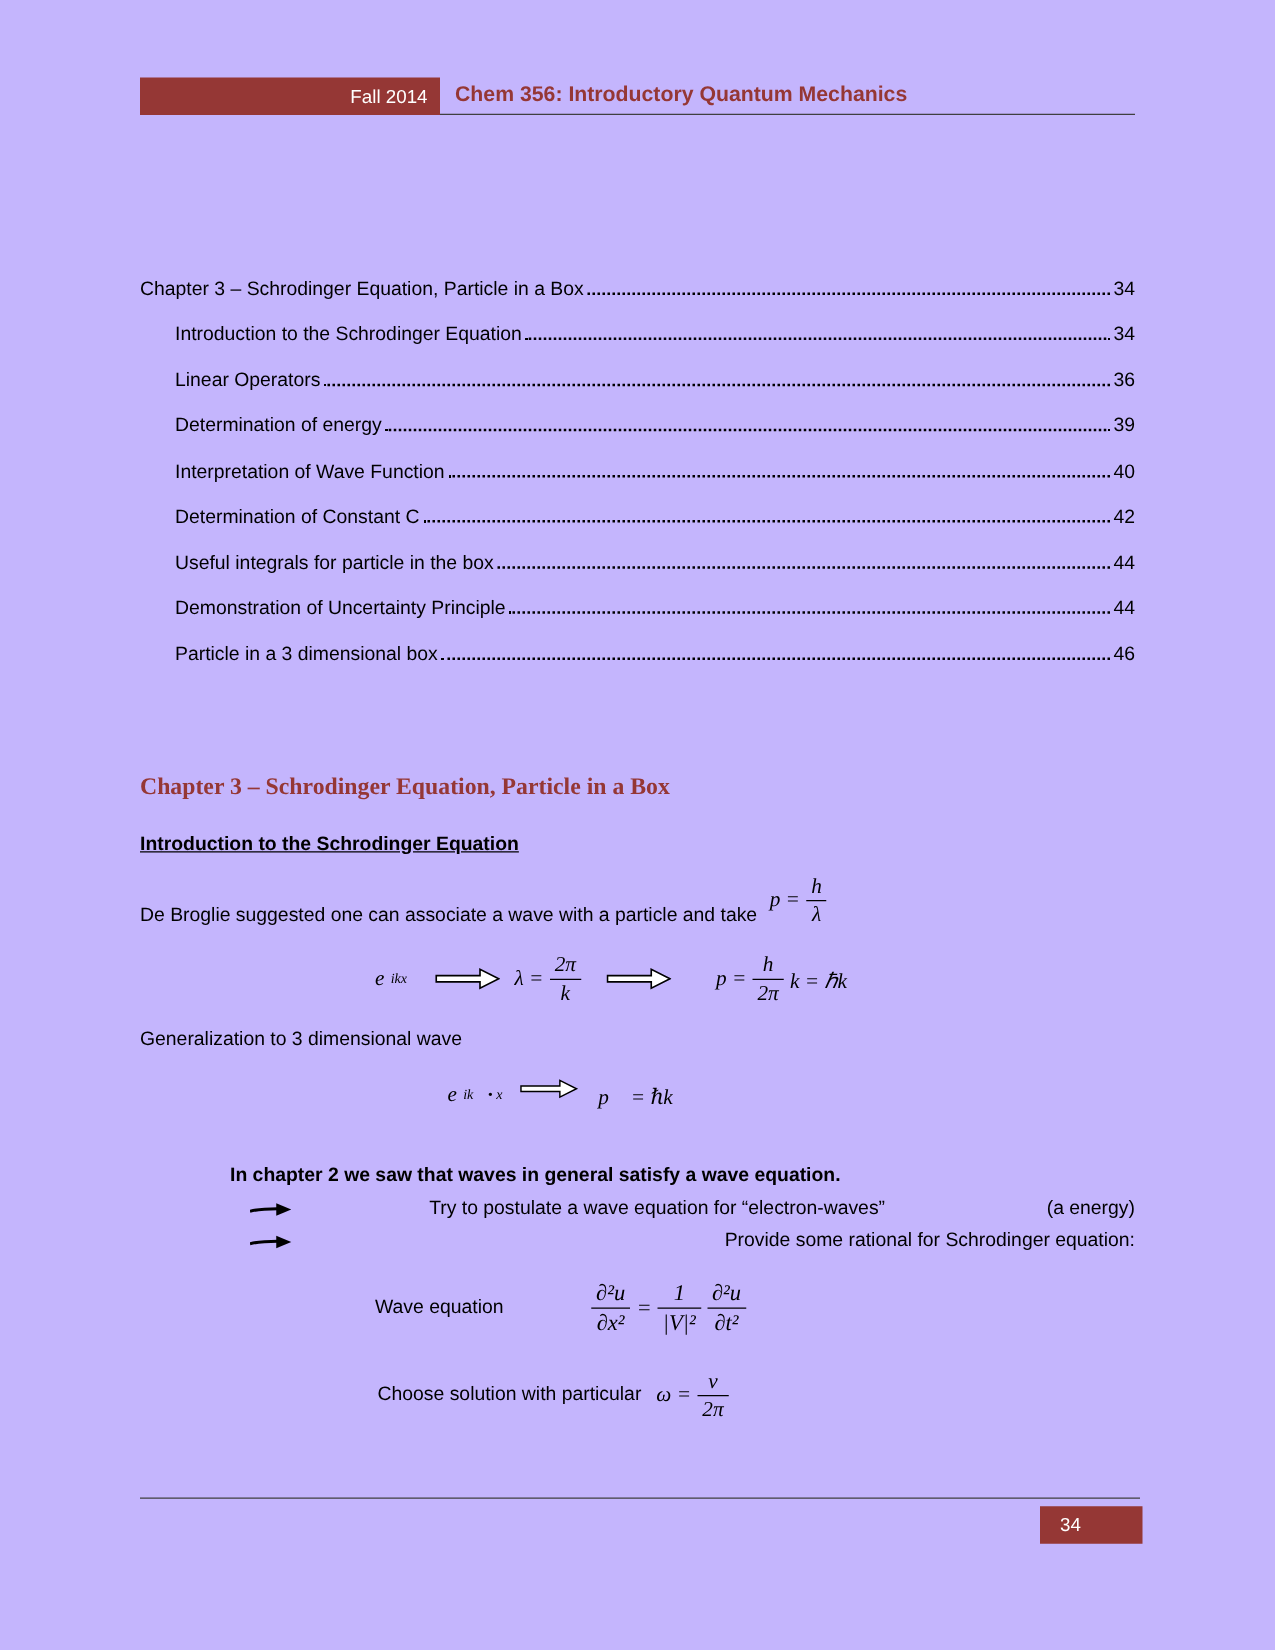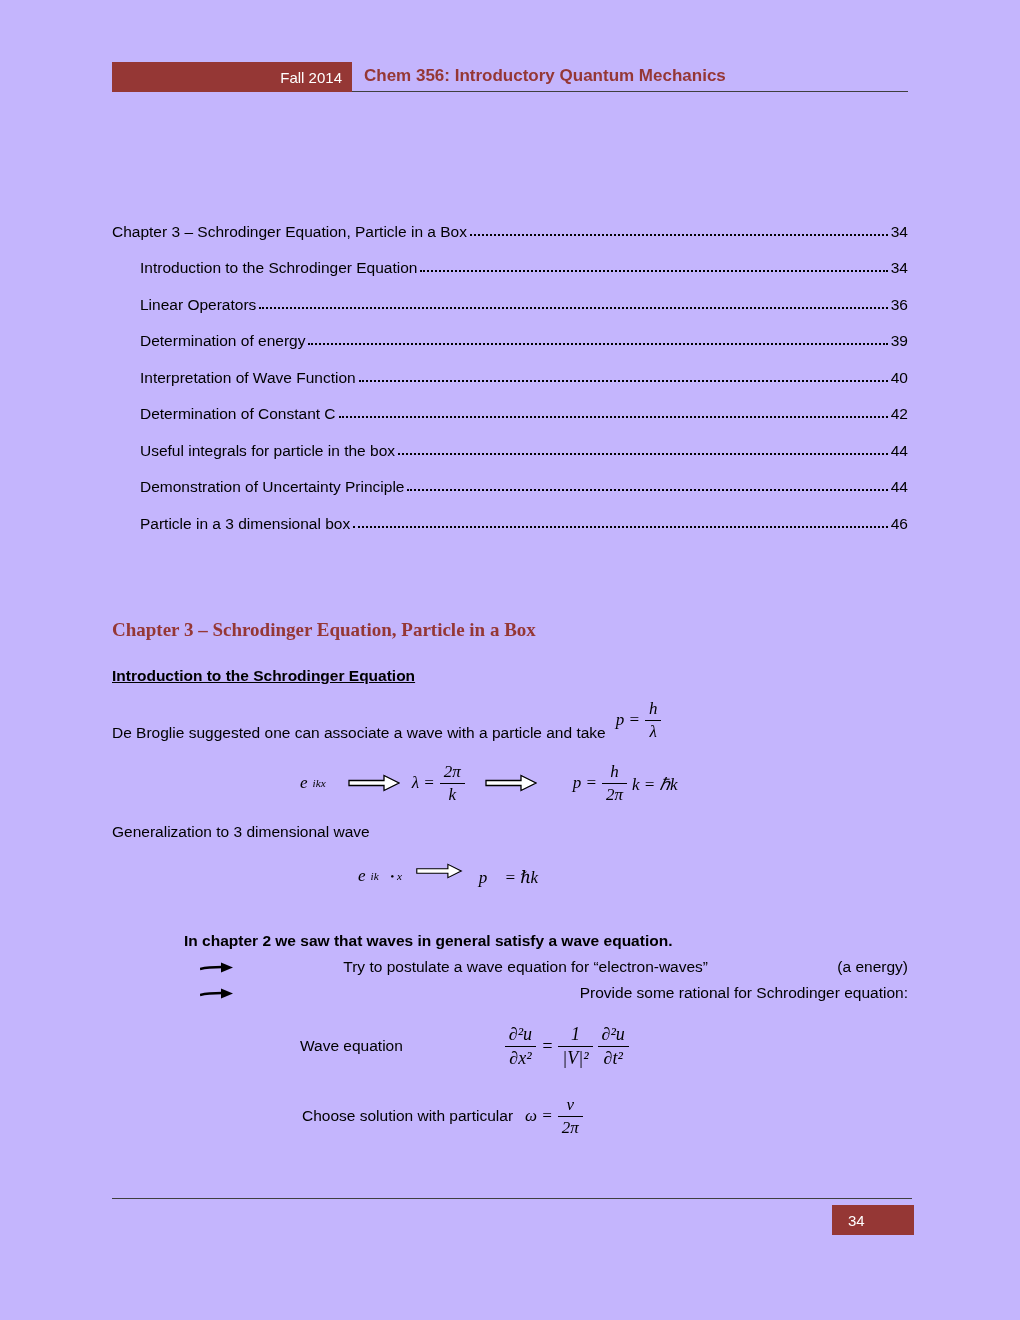--- a/index.html
+++ b/index.html
@@ -85,21 +85,21 @@
   .row2 .expr2 { margin-left:16px; }
 
   
   .bullet-row { margin-top:8px; display:flex; align-items:center; padding-left:88px;justify-content:space-between; }
   .bullet-row .bullet-text { margin-left:14px; }
   .bullet-row .bullet-note { margin-left:34px; }
 
   
   .wave-row { margin-top:22px; display:flex; align-items:center; padding-left:188px; }
   .wave-row .wave-label { font-size:15.5px; }
-  .wave-row .math { margin-left:102px; }
+  .wave-row .math { margin-left:70px; }
   .choose-row { margin-top:26px; display:flex; align-items:center; padding-left:190px; gap:12px; }
   .u-solution-row { margin-top:16px; padding-left:252px; }
 
   
   .footer {
     position:absolute; left:112px; width:800px; top:1198px;
     border-top:1.5px solid #3f3f3f;
   }
   .page-number-box {
     position:absolute; right:-2px; top:6px;

